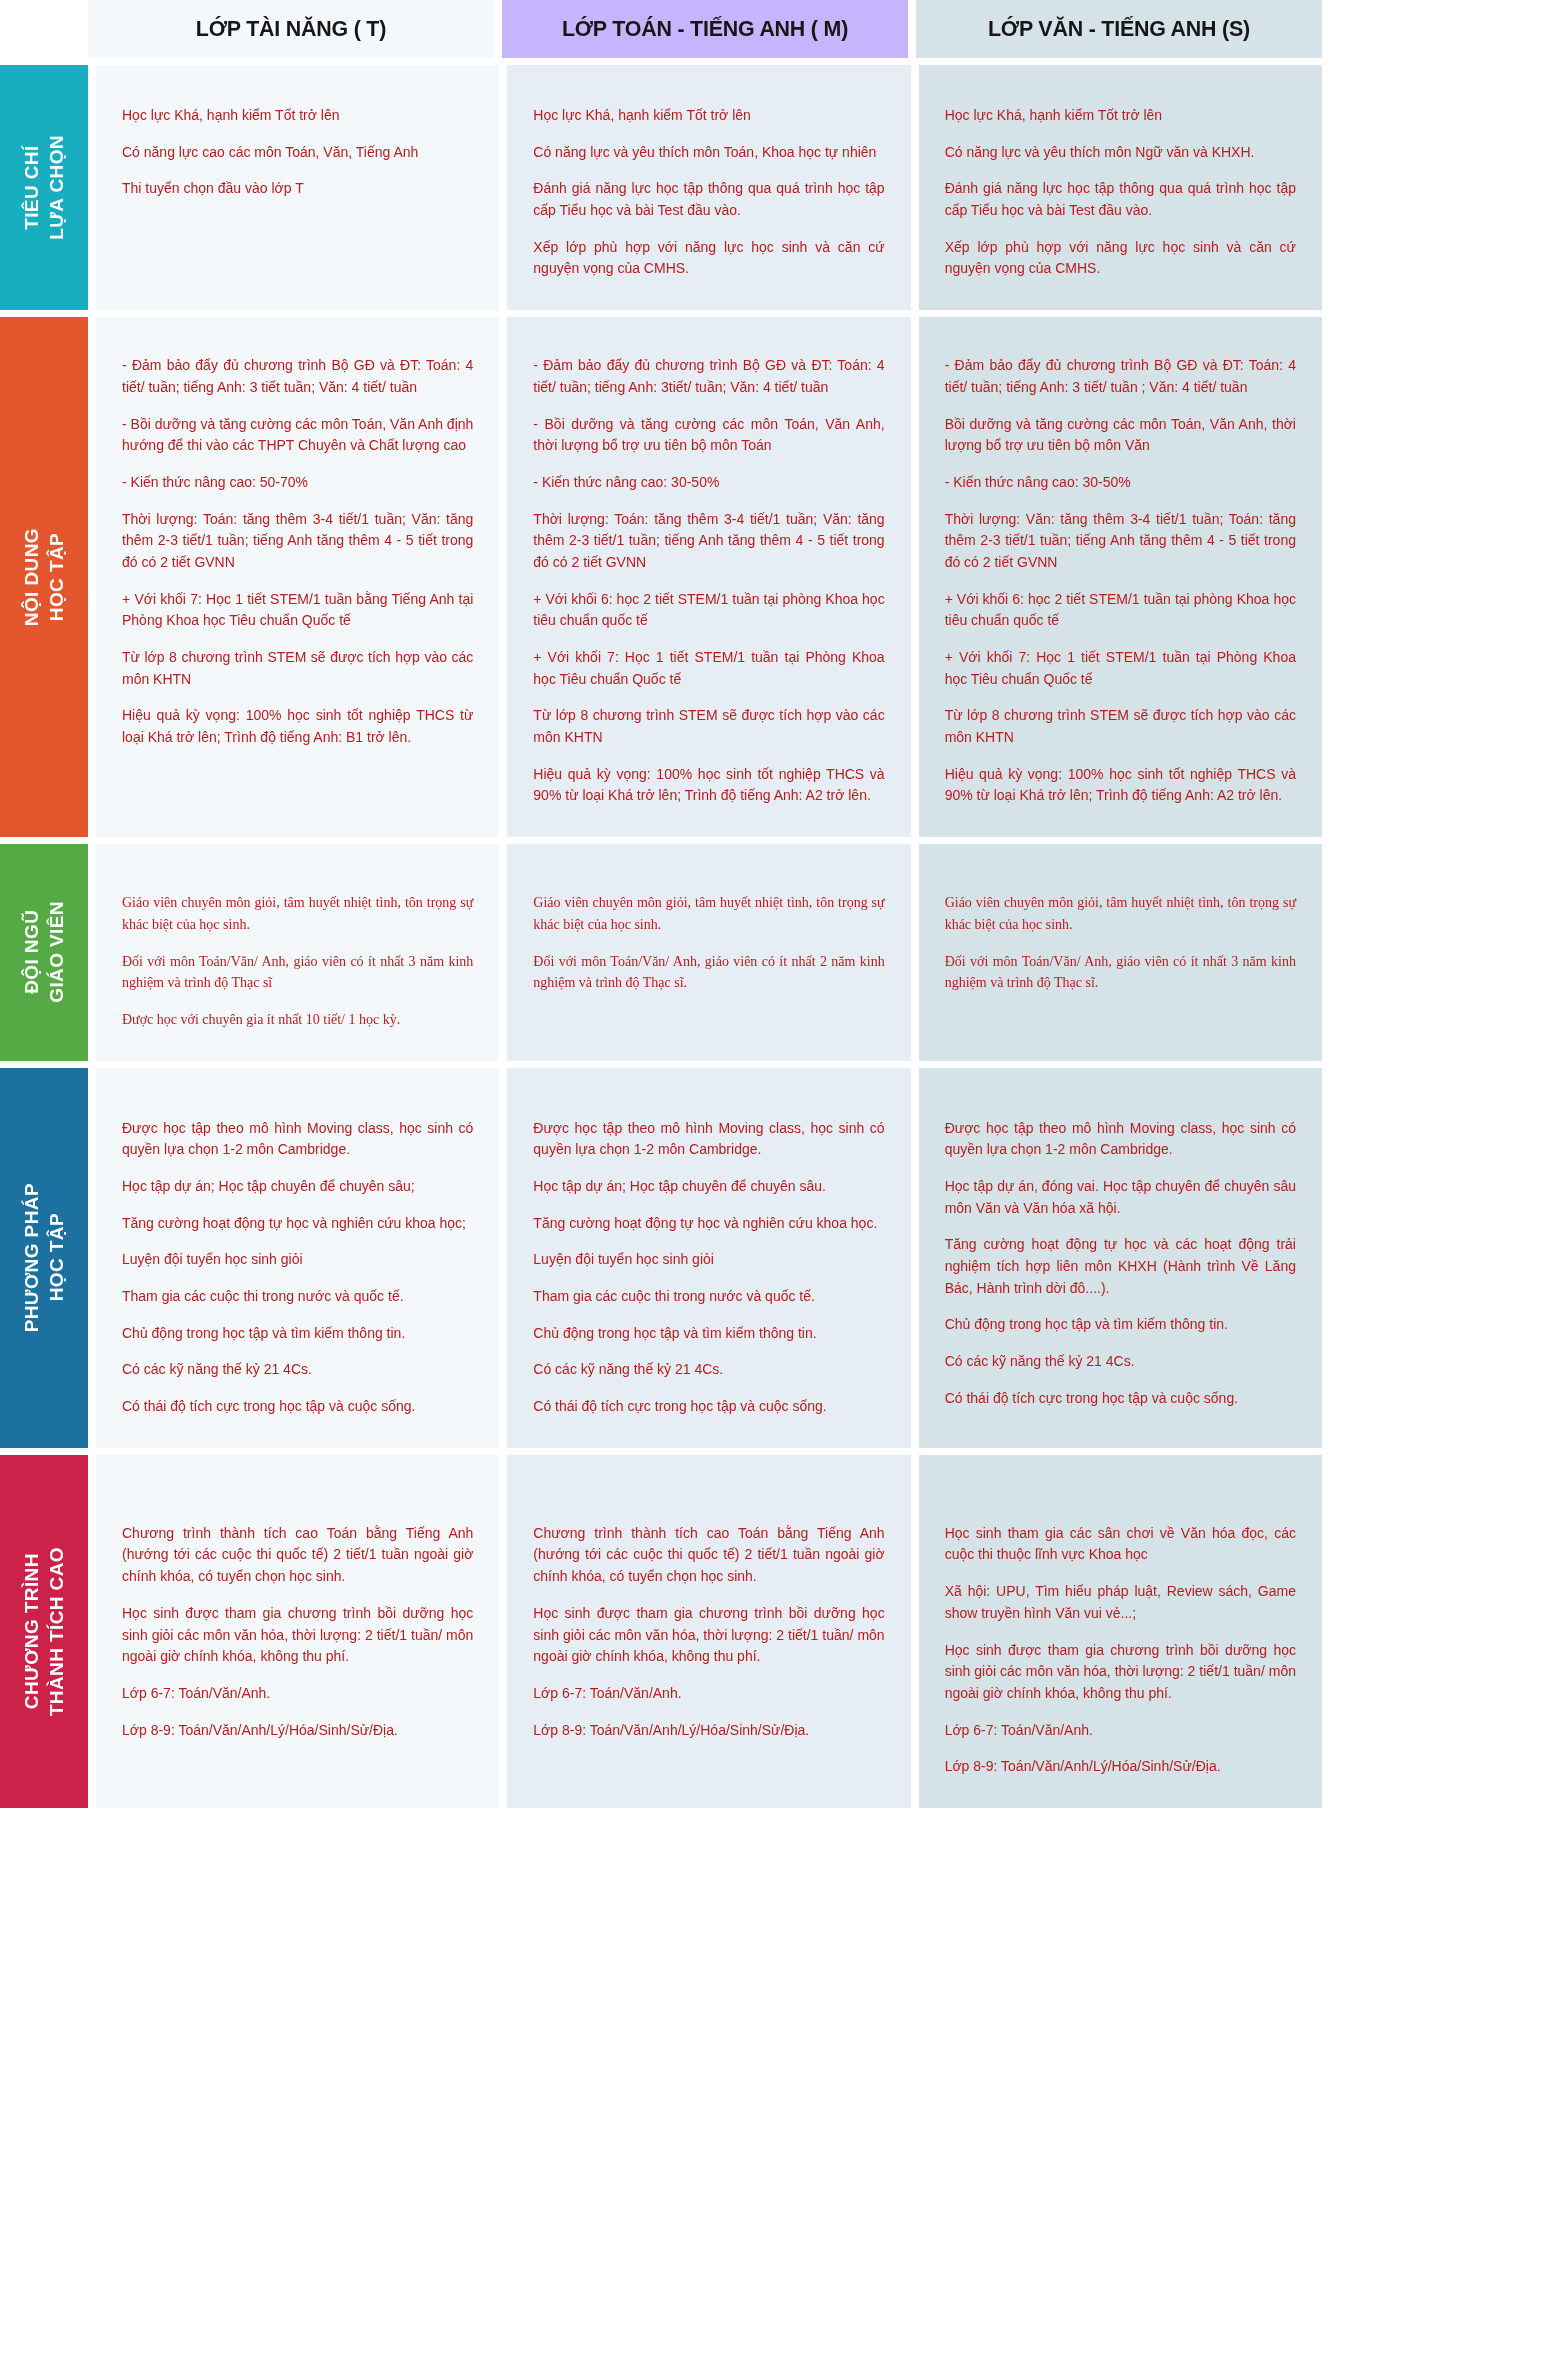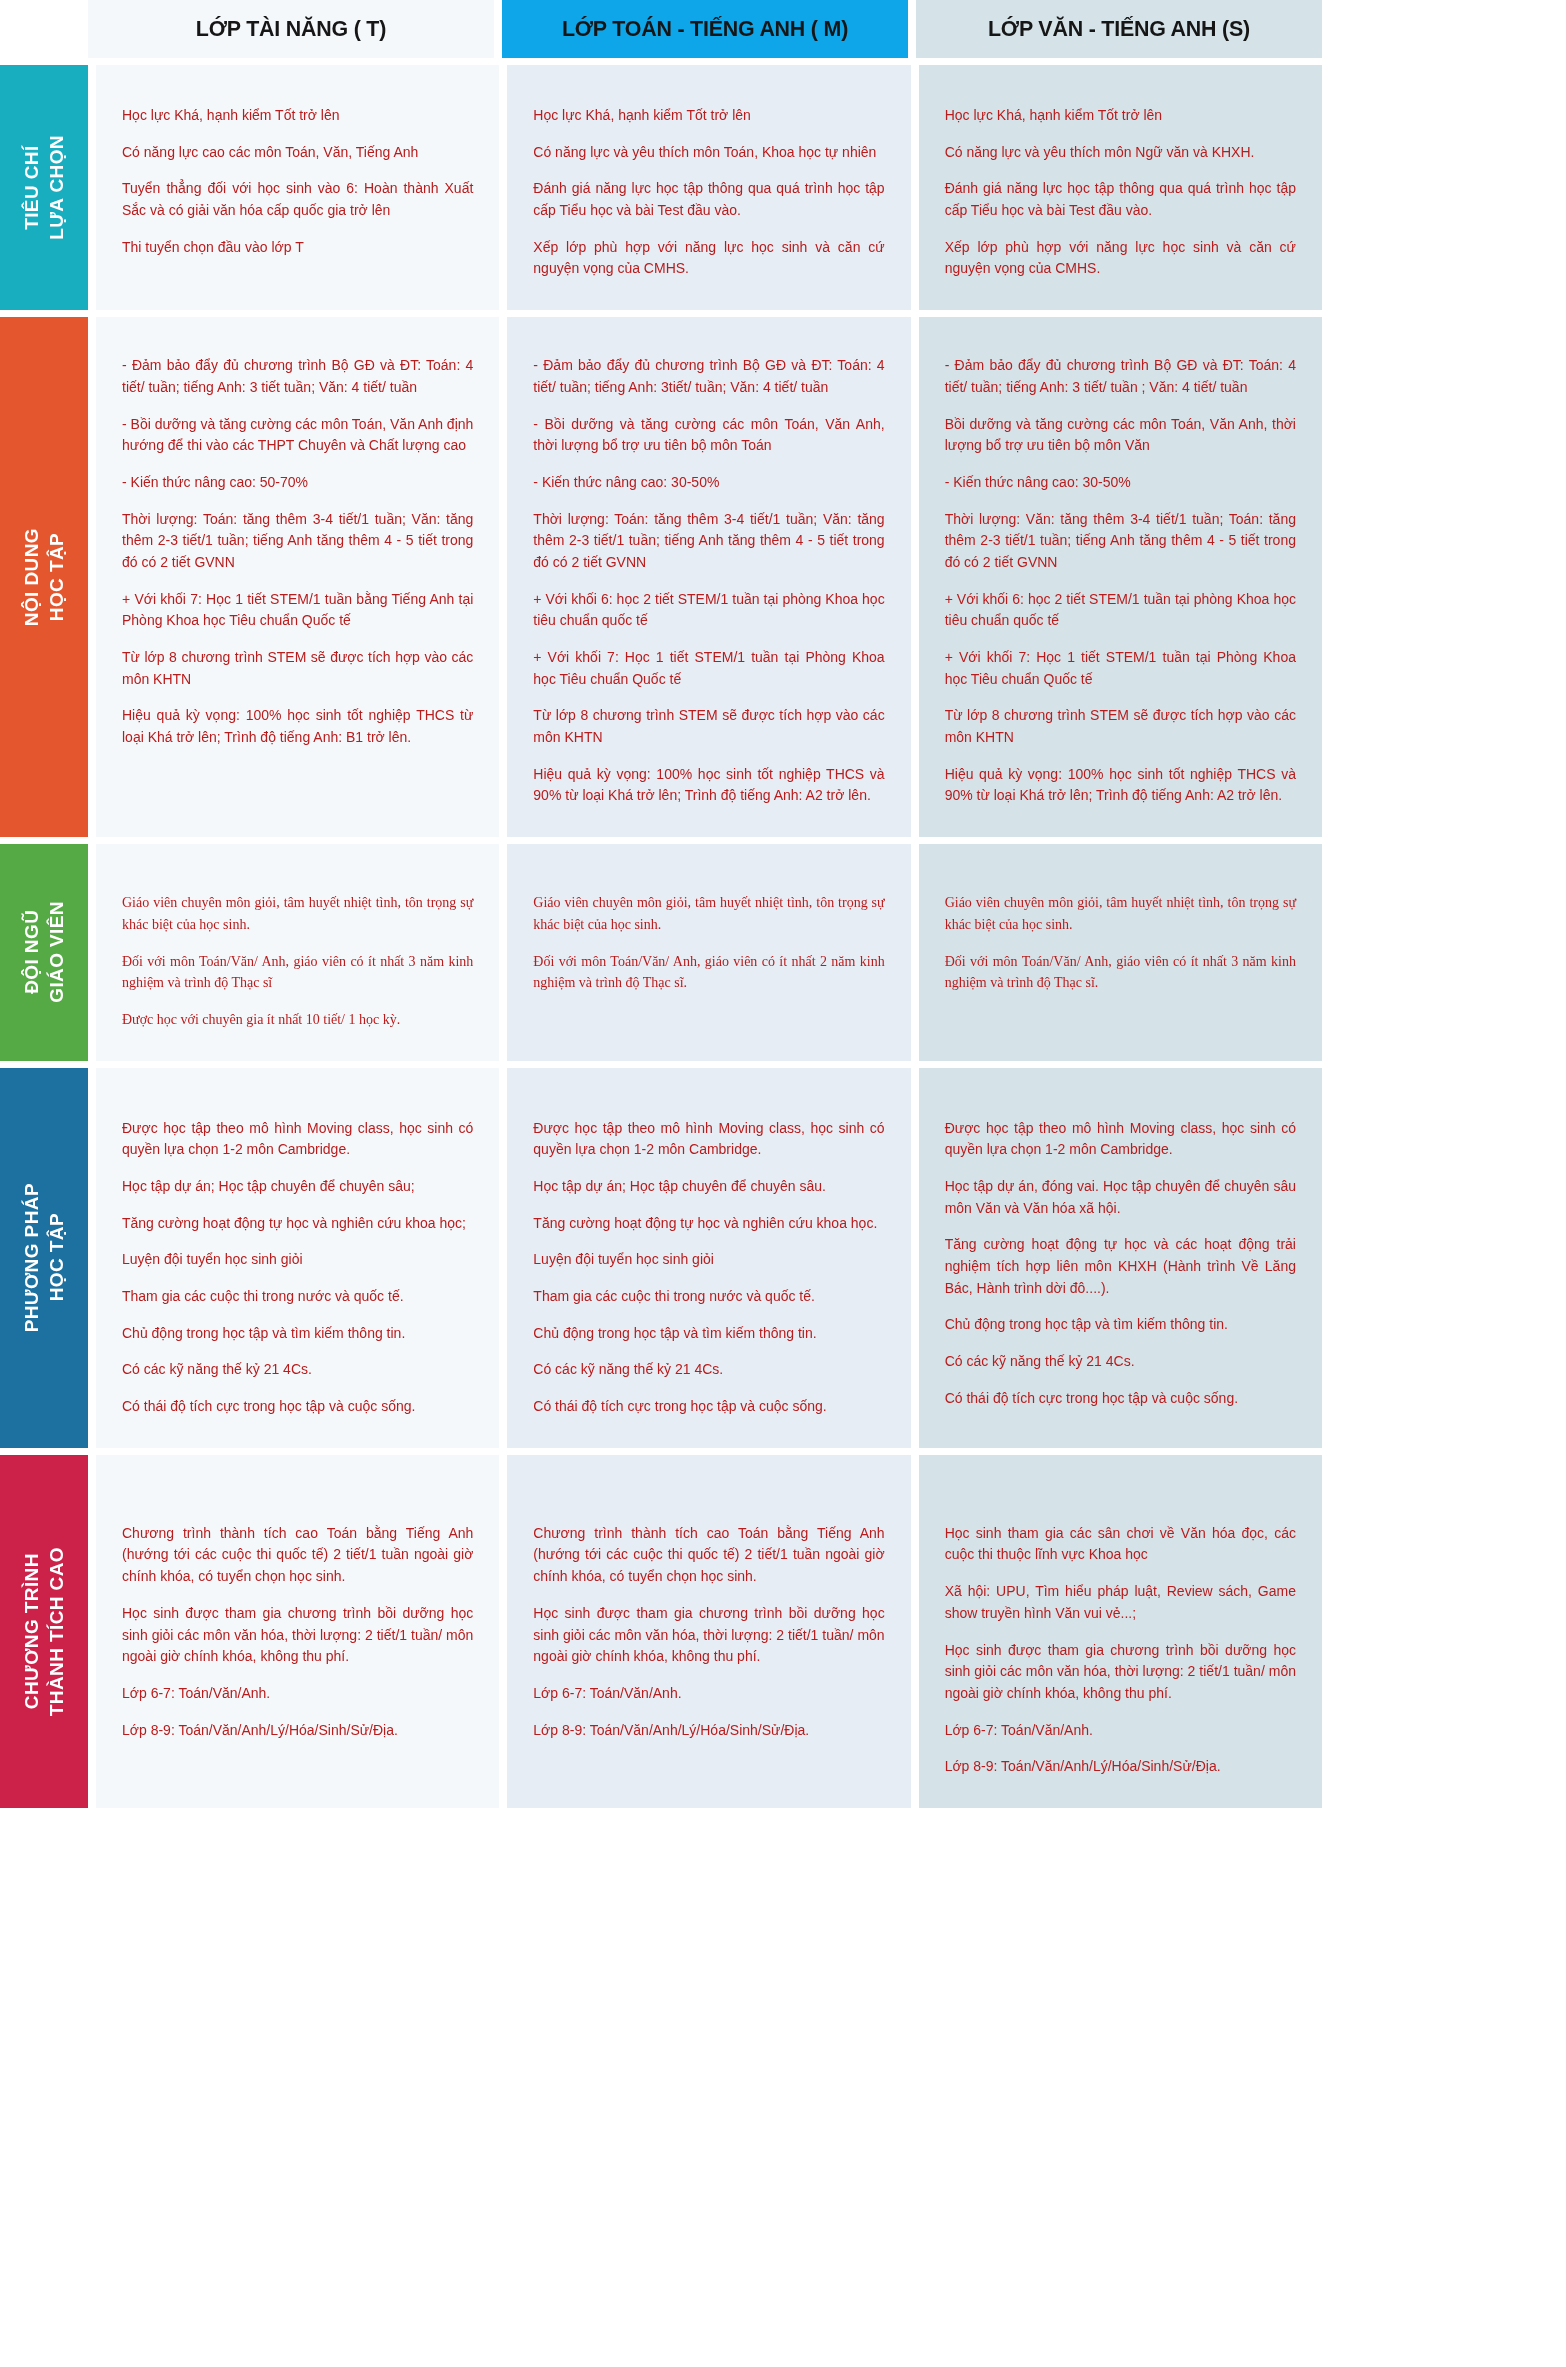--- a/index.html
+++ b/index.html
@@ -35,21 +35,21 @@
     justify-content: center;
     font-size: 21.4px;
     font-weight: bold;
     letter-spacing: -0.2px;
     color: #161616;
     text-align: center;
     margin-right: 8px;
   }
   .header-cell:last-child { margin-right: 0; }
   .hc-1 { background: #f4f8fb; }
-  .hc-2 { background: #0ea5e9; }
+  .hc-2 { background: #c4b5fd; }
   .hc-3 { background: #d5e3e9; }
 
   
   .row {
     display: flex;
     margin-top: 7px;
   }
   .row-label {
     width: 88px;
     flex: 0 0 88px;
@@ -109,21 +109,20 @@
 
   <div id="rows-container">
       <div class="row row-tieuchi">
         <div class="row-label" style="background: rgb(24, 174, 192);">
           <span>TIÊU CHÍ
 LỰA CHỌN</span>
         </div>
         <div class="cell col-1">
           <p>Học lực Khá, hạnh kiểm Tốt trở lên</p>
           <p>Có năng lực cao các môn Toán, Văn, Tiếng Anh</p>
-          <p>Tuyển thẳng đối với học sinh vào 6: Hoàn thành Xuất Sắc và có giải văn hóa cấp quốc gia trở lên</p>
           <p>Thi tuyển chọn đầu vào lớp T</p>
         </div>
         <div class="cell col-2">
           <p>Học lực Khá, hạnh kiểm Tốt trở lên</p>
           <p>Có năng lực và yêu thích môn Toán, Khoa học tự nhiên</p>
           <p>Đánh giá năng lực học tập thông qua quá trình học tập cấp Tiểu học và bài Test đầu vào.</p>
           <p>Xếp lớp phù hợp với năng lực học sinh và căn cứ nguyện vọng của CMHS.</p>
         </div>
         <div class="cell col-3">
           <p>Học lực Khá, hạnh kiểm Tốt trở lên</p>

